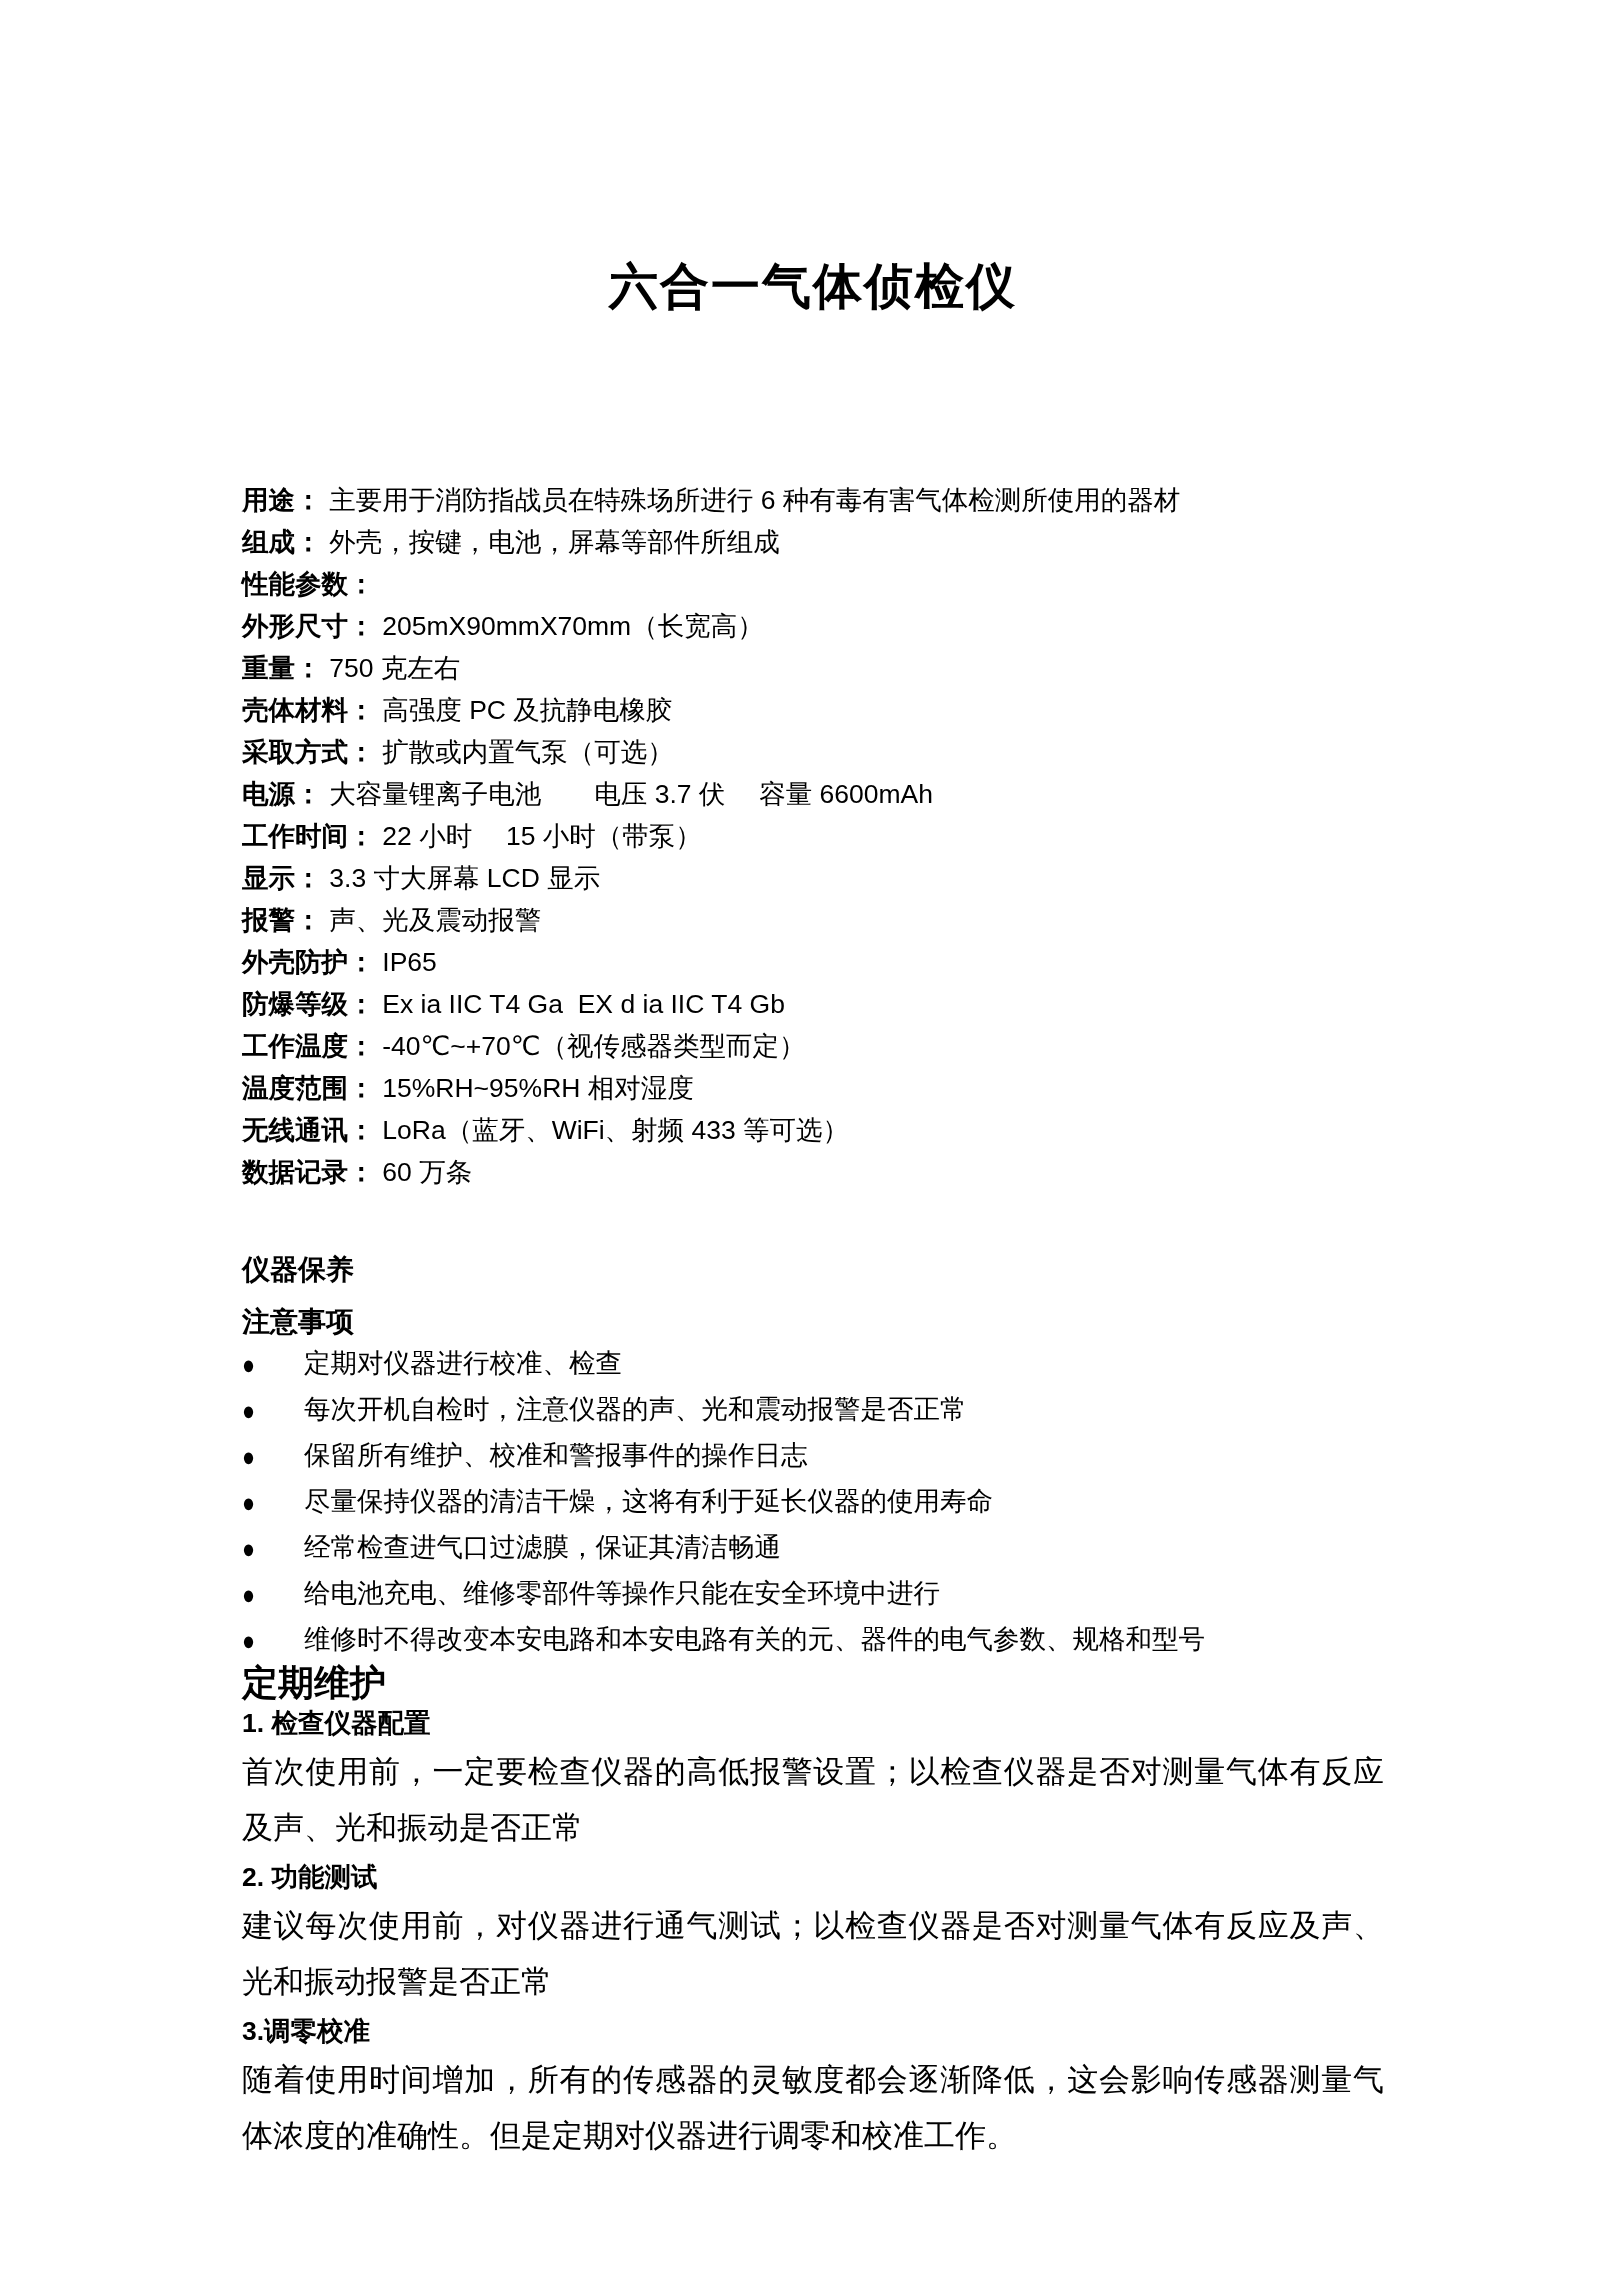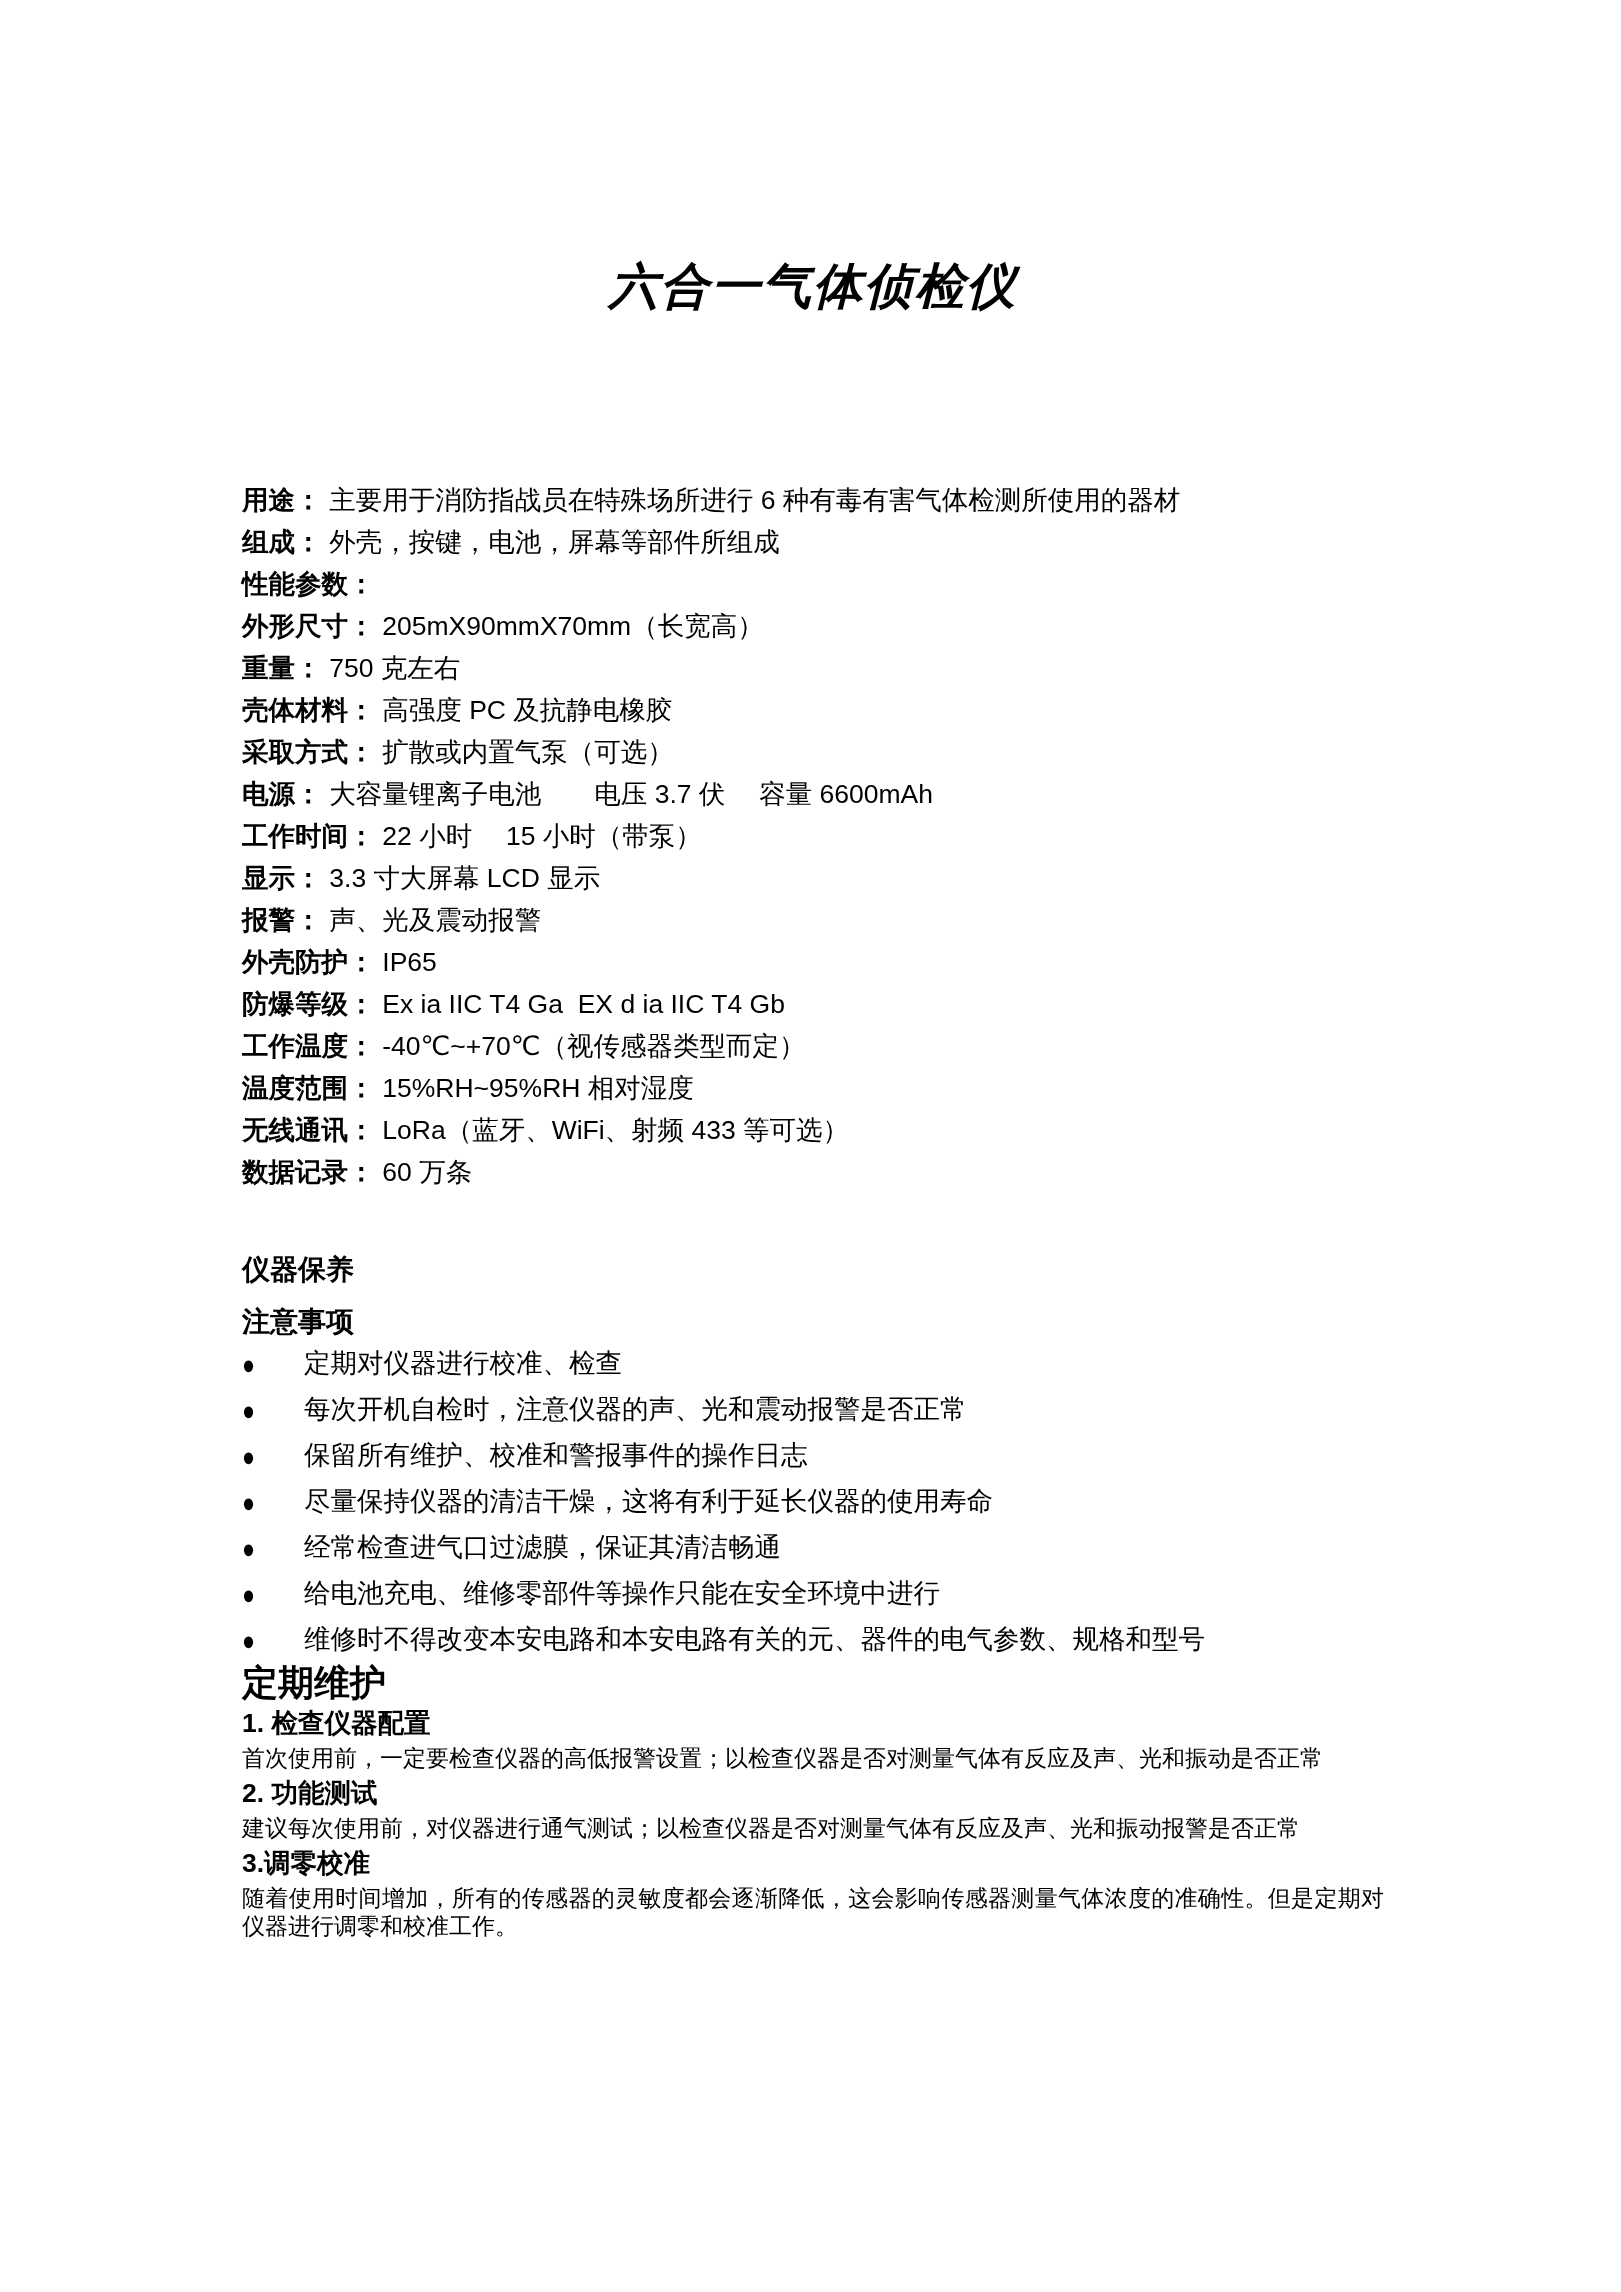--- a/index.html
+++ b/index.html
@@ -21,21 +21,20 @@
     padding: 257px 237px 0 242px;
   }
   .doc-title {
     font-family: "Liberation Serif", "DejaVu Serif", serif;
     font-weight: 700;
     font-size: 49px;
     line-height: 59px;
     text-align: center;
     letter-spacing: 2px;
     margin-bottom: 163px;
-    font-style: italic;
   }
   .spec-list { }
   .spec-row {
     font-size: 26.5px;
     line-height: 42px;
     white-space: pre-wrap;
   }
   .spec-label {
     font-weight: 700;
     white-space: pre-wrap;
@@ -77,24 +76,25 @@
     font-weight: 700;
     font-size: 36px;
     line-height: 39px;
   }
   .maint-item-title {
     font-weight: 700;
     font-size: 26.5px;
     line-height: 42px;
   }
   .maint-item-body {
-    font-size: 23px;
-    line-height: 28px;
+    font-size: 31px;
+    line-height: 56px;
     text-align: justify;
     text-justify: inter-ideograph;
+    font-family: Liberation Serif, serif;
   }
 </style>
 </head>
 <body>
 
 <div class="page">
 
   <div class="doc-title">六合一气体侦检仪</div>
 
   <div class="spec-list">

